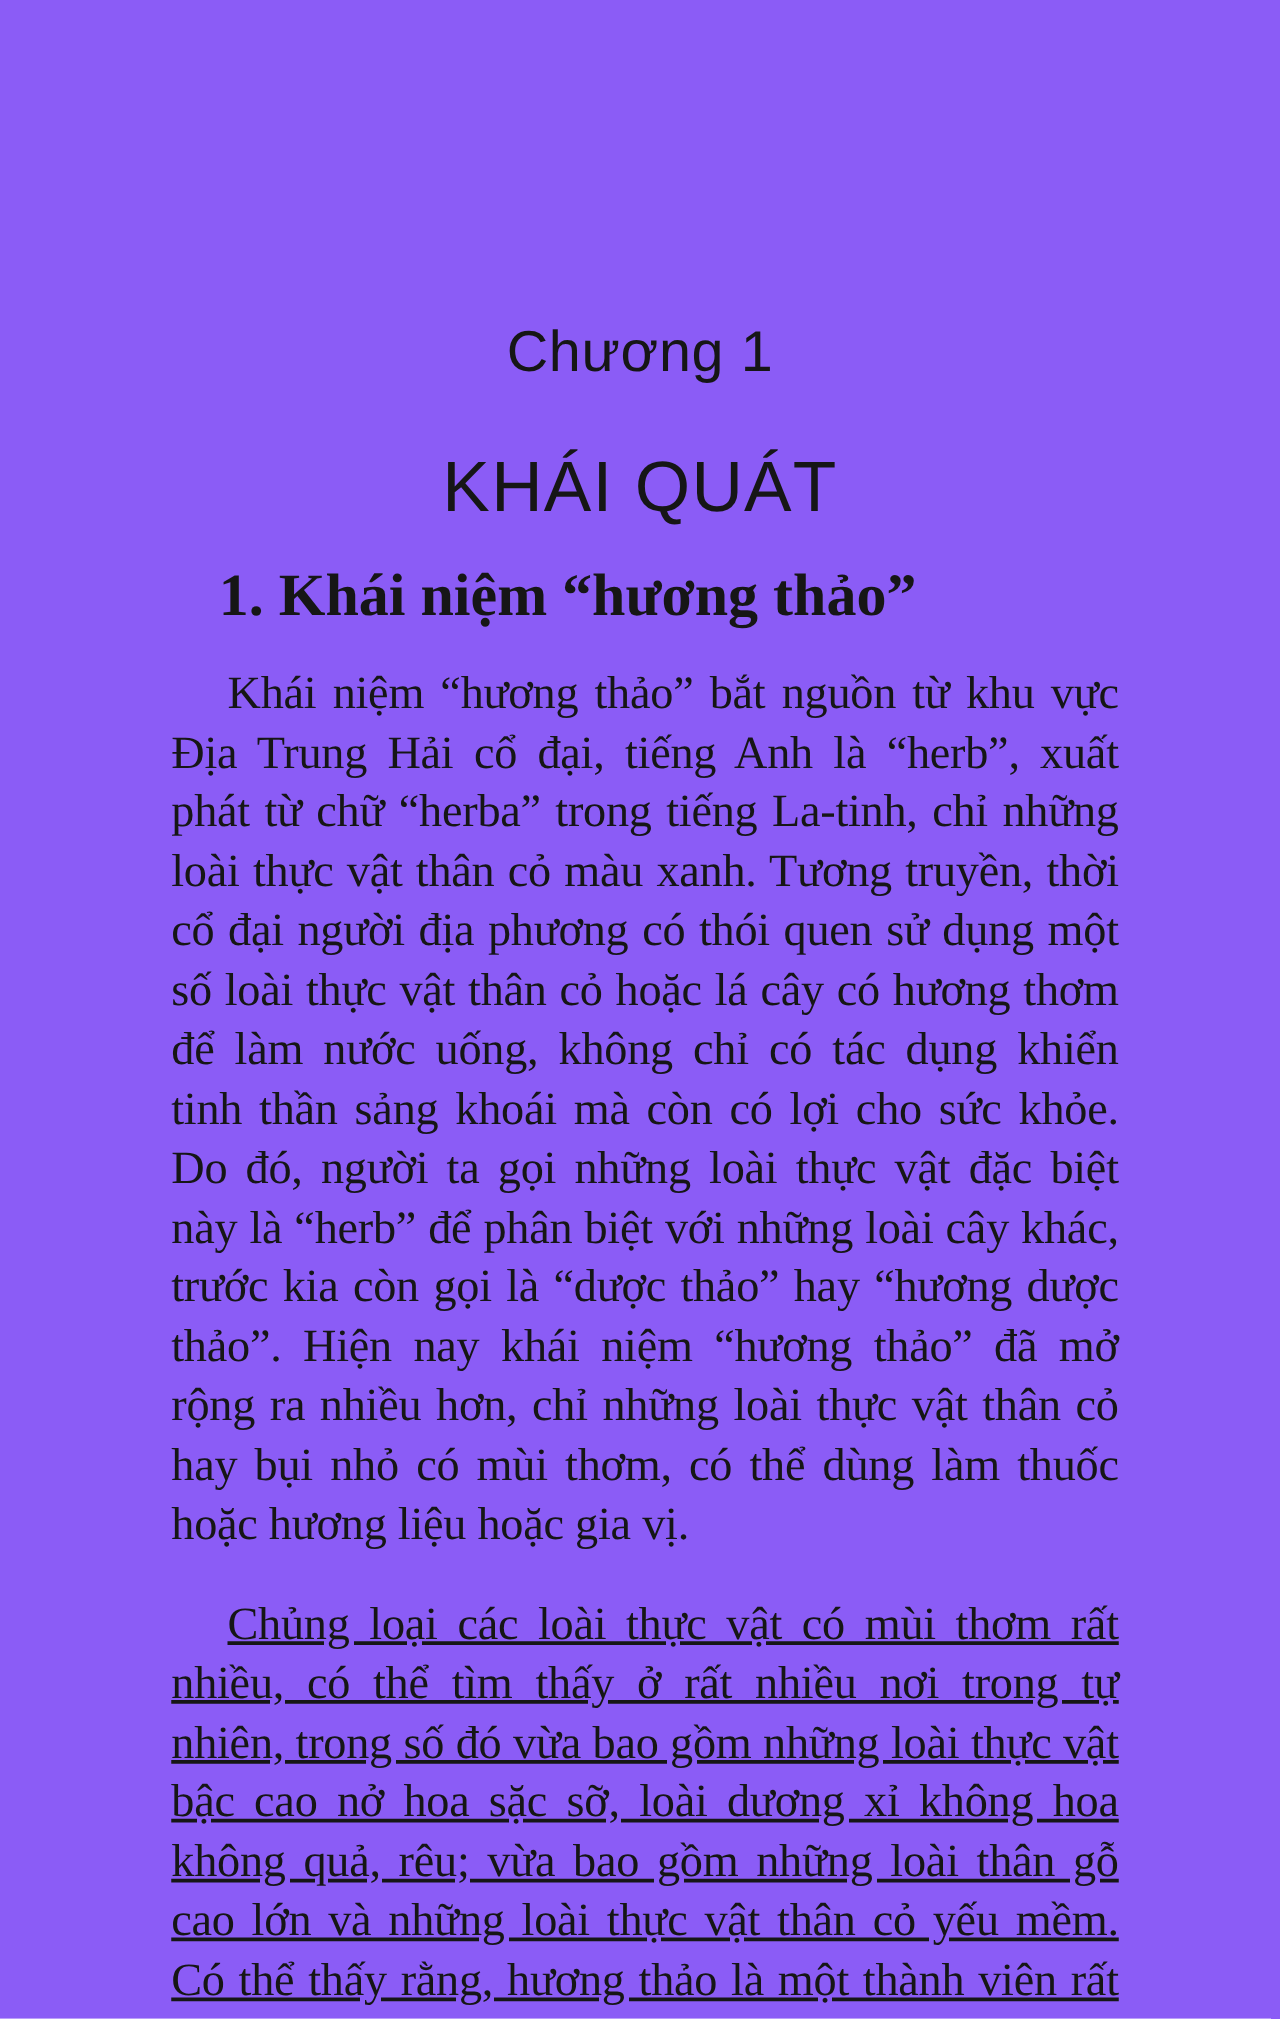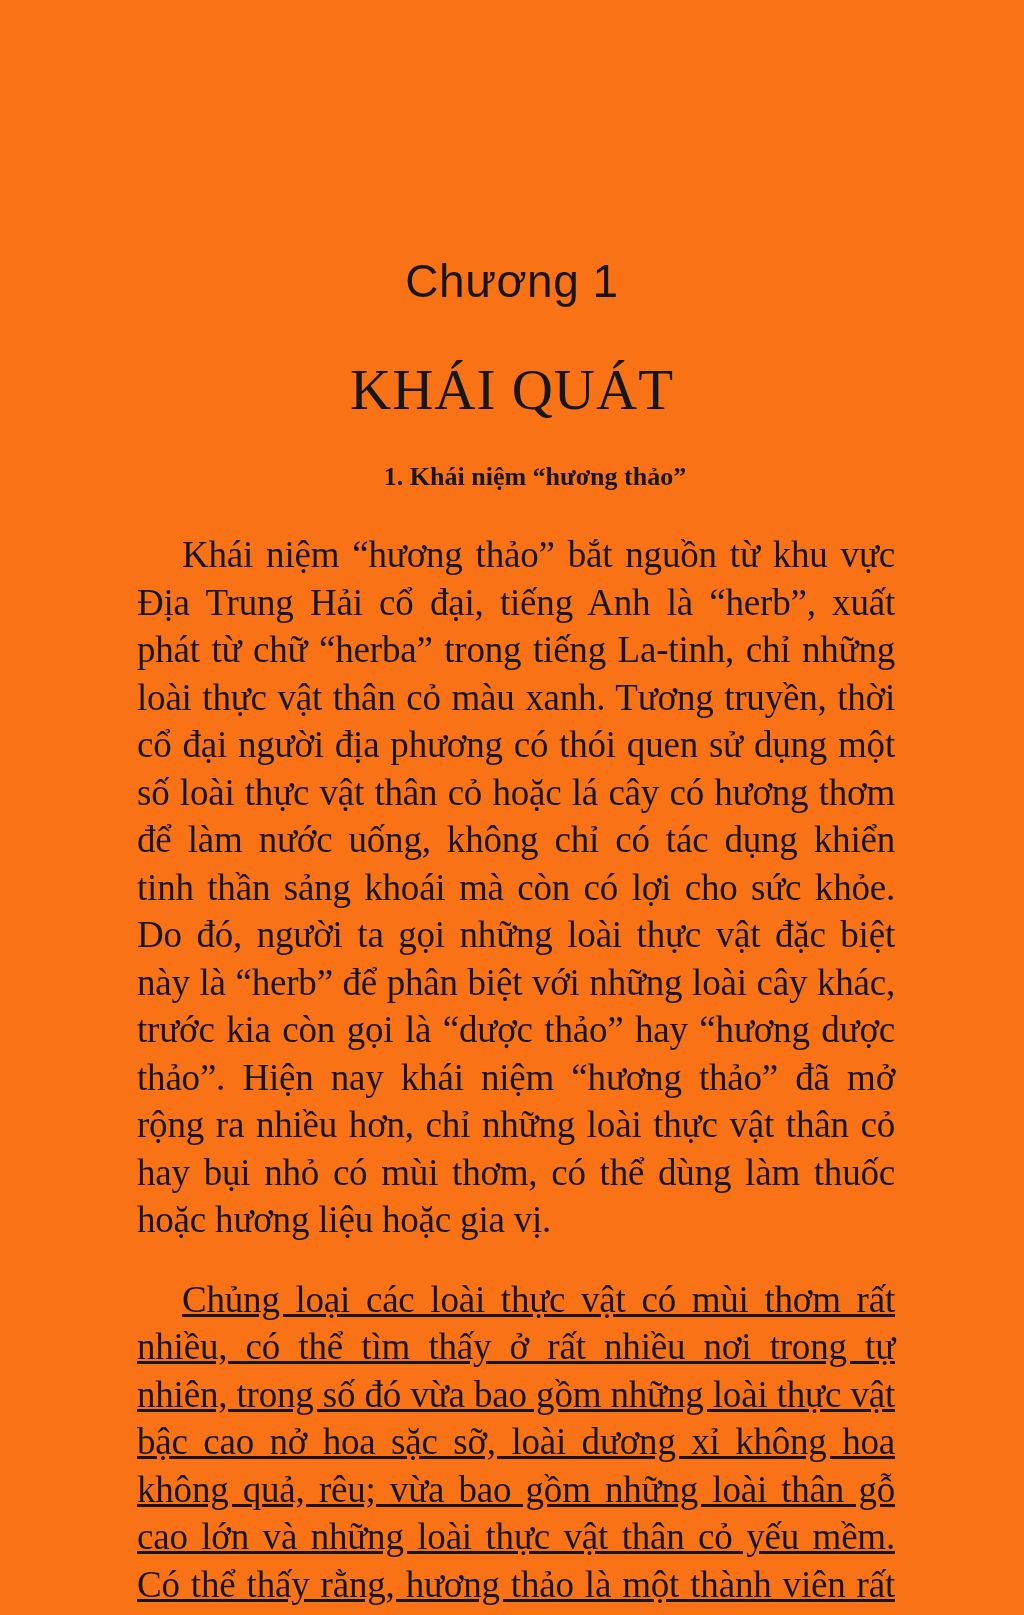--- a/index.html
+++ b/index.html
@@ -5,21 +5,21 @@
   html, body {
     margin: 0;
     padding: 0;
     background: #ffffff;
   }
   .page {
     position: relative;
     width: 1024px;
     height: 1615px;
     margin: 0 auto;
-    background: #f97316;
+    background: #8b5cf6;
     color: #161616;
     overflow: hidden;
     font-family: "Liberation Serif", serif;
   }
   .titles {
     padding-top: 253px;
     text-align: center;
     font-family: "Liberation Sans", sans-serif;
     font-weight: 400;
   }
@@ -29,32 +29,30 @@
     margin: 0 0 47px 0;
     font-weight: 400;
     letter-spacing: 0.5px;
   }
   .chapter-title {
     font-size: 57px;
     line-height: 68px;
     margin: 0;
     font-weight: 400;
     letter-spacing: 1px;
-    font-family: Liberation Serif, serif;
   }
   .content {
     padding: 0 129px 0 137px;
   }
   .section-heading {
-    font-size: 26px;
+    font-size: 48px;
     line-height: 48px;
     font-weight: 700;
     margin: 29px 0 0 38px;
     font-family: "Liberation Serif", serif;
-    text-align: center;
   }
   .body-paragraph {
     font-size: 37px;
     line-height: 47.5px;
     letter-spacing: -0.2px;
     text-align: justify;
     text-indent: 45px;
     margin: 30px 0 0 0;
   }
   .body-paragraph.continues {

